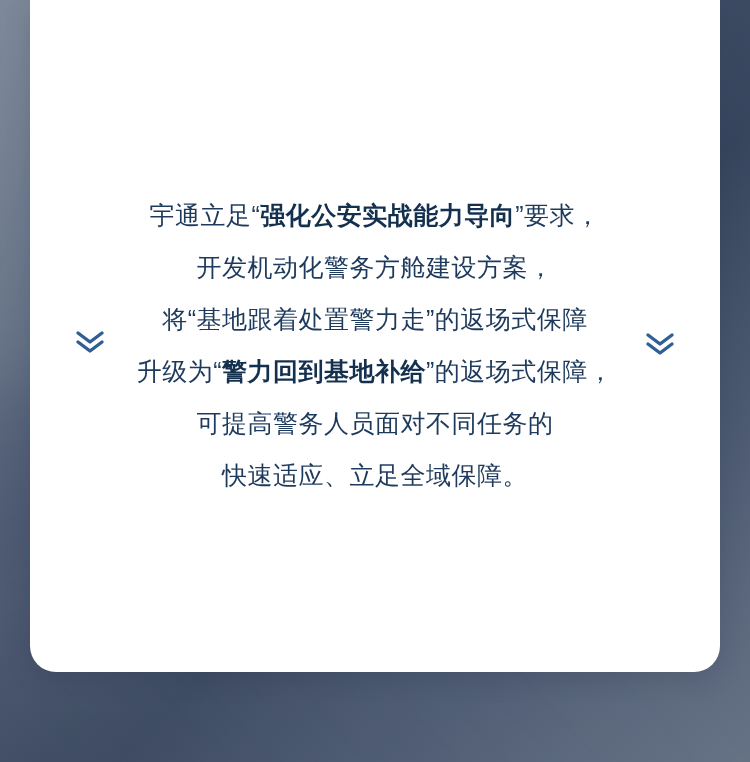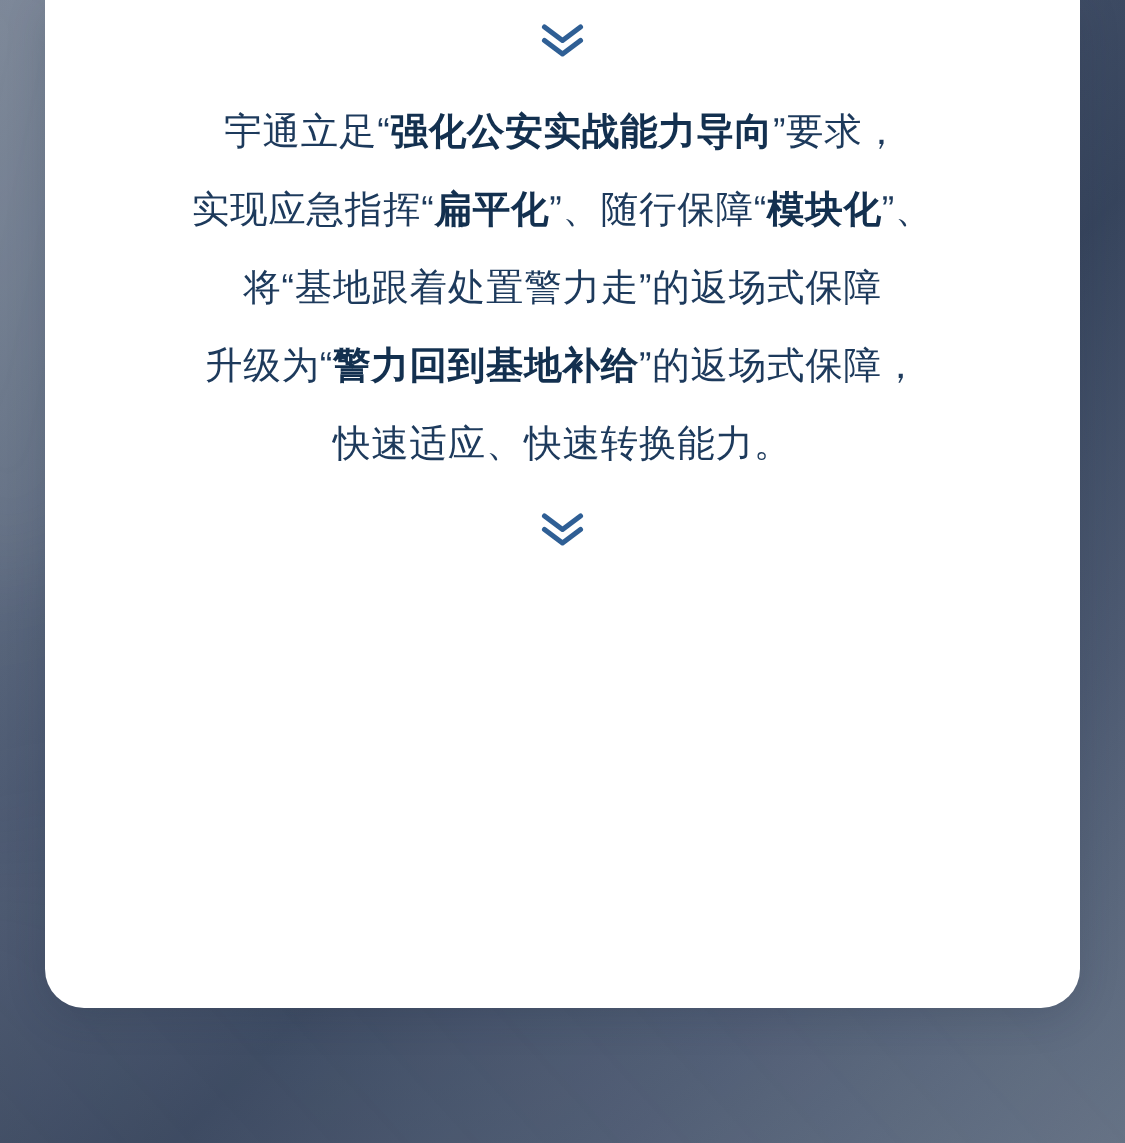--- a/index.html
+++ b/index.html
@@ -56,21 +56,20 @@
     top: 0;
     width: 690px;
     height: 672px;
     background: #ffffff;
     border-bottom-left-radius: 26px;
     border-bottom-right-radius: 26px;
     box-shadow: 0 6px 26px rgba(25, 38, 60, 0.18);
     box-sizing: border-box;
     padding: 0 14px;
     display: flex;
-    flex-direction: column;
     align-items: center;
   }
 
   .chevron {
     width: 100%;
     text-align: center;
     color: #2f5f95;
     line-height: 1;
     user-select: none;
   }
@@ -122,24 +121,25 @@
 
     <div class="chevron chevron-top">
       <svg width="34" height="26" viewBox="0 0 34 26" aria-hidden="true">
         <path d="M5 4 L17 13 L29 4" fill="none" stroke="#2f5f95" stroke-width="3.4" stroke-linecap="round" stroke-linejoin="round"></path>
         <path d="M5 13 L17 22 L29 13" fill="none" stroke="#2f5f95" stroke-width="3.4" stroke-linecap="round" stroke-linejoin="round"></path>
       </svg>
     </div>
 
     <div class="body-text">
         <span class="ln"><span>宇通立足“</span><b>强化公安实战能力导向</b><span>”要求，</span></span>
-        <span class="ln"><span>实现应急指挥“</span><b>扁平化</b><span>”、随行保障“</span><b>模块化</b><span>”、</span></span>
+        <span class="ln"><span>开发机动化警务方舱建设方案，</span></span>
         <span class="ln"><span>将“基地跟着处置警力走”的返场式保障</span></span>
         <span class="ln"><span>升级为“</span><b>警力回到基地补给</b><span>”的返场式保障，</span></span>
-        <span class="ln"><span>快速适应、快速转换能力。</span></span>
+        <span class="ln"><span>可提高警务人员面对不同任务的</span></span>
+        <span class="ln"><span>快速适应、立足全域保障。</span></span>
       </div>
 
     <div class="chevron chevron-bottom">
       <svg width="34" height="26" viewBox="0 0 34 26" aria-hidden="true">
         <path d="M5 4 L17 13 L29 4" fill="none" stroke="#2f5f95" stroke-width="3.4" stroke-linecap="round" stroke-linejoin="round"></path>
         <path d="M5 13 L17 22 L29 13" fill="none" stroke="#2f5f95" stroke-width="3.4" stroke-linecap="round" stroke-linejoin="round"></path>
       </svg>
     </div>
 
   </div>

